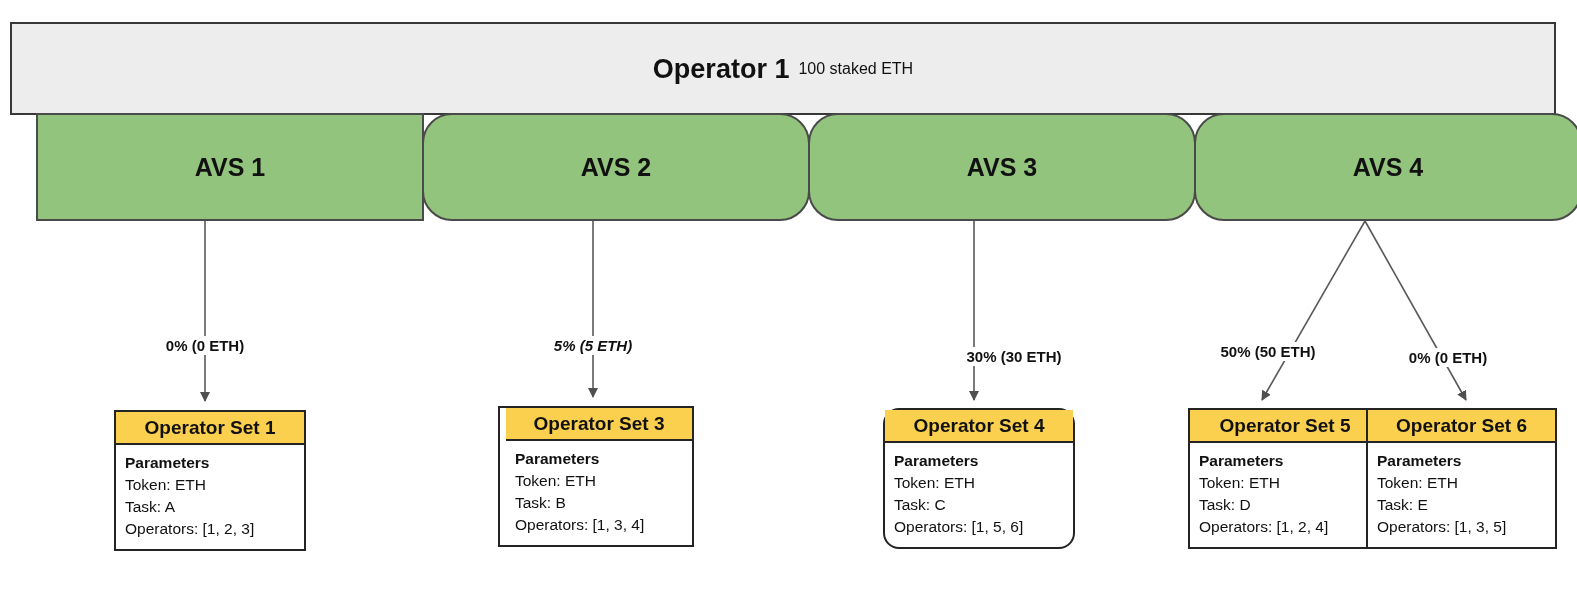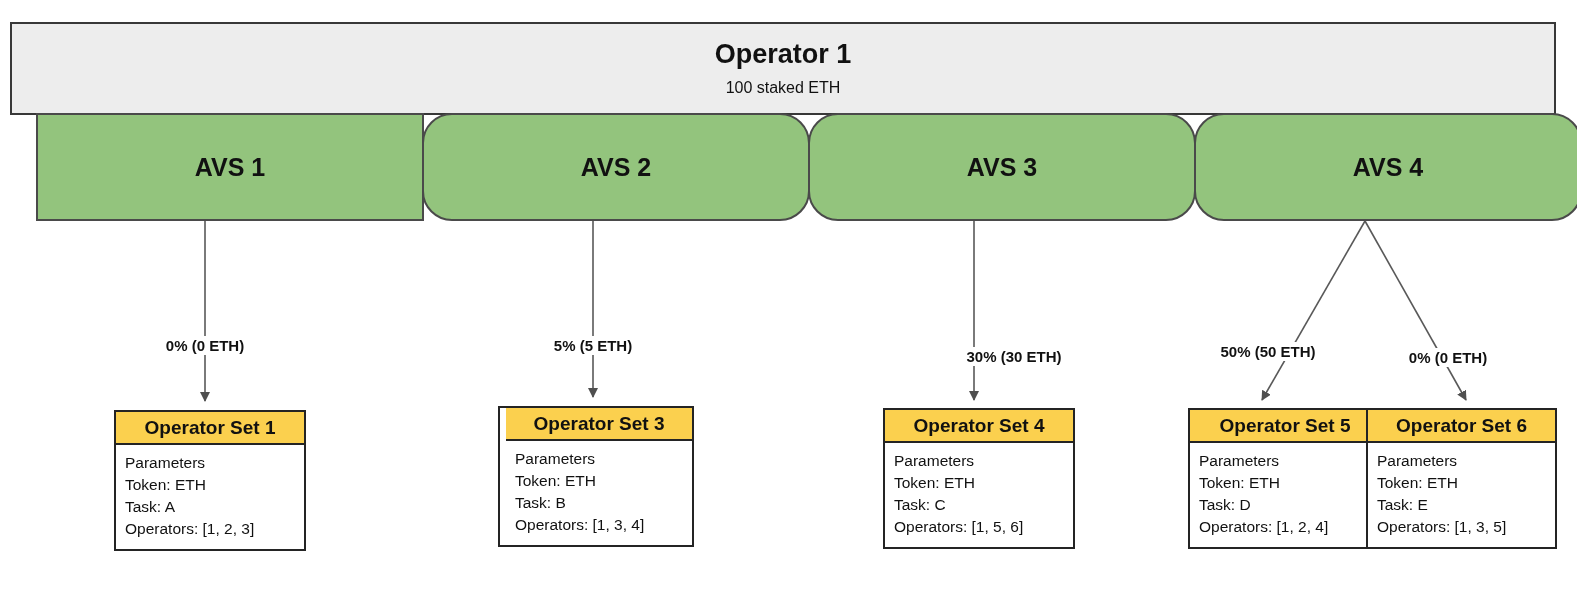--- a/index.html
+++ b/index.html
@@ -15,21 +15,21 @@
 
   
   .operator-box {
     position: absolute;
     left: 10px; top: 22px;
     width: 1546px; height: 93px;
     box-sizing: border-box;
     background: #EDEDED;
     border: 2px solid #383838;
     display: flex;
-    flex-direction: column;
+    flex-direction: row;
     justify-content: center;
     align-items: center;
     gap: 9px;
   }
   .operator-title { font-size: 27px; font-weight: bold; line-height: 30px; }
   .operator-subtitle { font-size: 16px; line-height: 20px; }
 
   
   .avs-row {
     position: absolute;
@@ -88,21 +88,21 @@
     border-bottom: 2px solid #242424;
     text-align: center;
     font-size: 19px;
     font-weight: bold;
   }
   .set-body {
     padding: 7px 9px 9px 9px;
     font-size: 15.5px;
     line-height: 22px;
   }
-  .param-heading { font-weight: normal; }
+  .param-heading { font-weight: bold; }
 </style>
 </head>
 <body>
 
 <div id="canvas">
 
   <div class="operator-box">
     <div class="operator-title">Operator 1</div>
     <div class="operator-subtitle">100 staked ETH</div>
   </div>
@@ -129,21 +129,21 @@
       </marker>
     </defs>
     <line x1="205" y1="221" x2="205" y2="401" marker-end="url(#arrowhead)"></line>
     <line x1="593" y1="221" x2="593" y2="397" marker-end="url(#arrowhead)"></line>
     <line x1="974" y1="221" x2="974" y2="400" marker-end="url(#arrowhead)"></line>
     <line x1="1365" y1="221" x2="1262" y2="400" marker-end="url(#arrowhead)"></line>
     <line x1="1365" y1="221" x2="1466" y2="400" marker-end="url(#arrowhead)"></line>
   </svg>
 
   <div class="alloc-label" style="left:205px;  top:336px;">0% (0 ETH)</div>
-  <div class="alloc-label" style="left:593px;  top:336px;">5% (5 ETH)</div>
+  <div class="alloc-label" style="left:593px;  top:336px;font-style:italic;">5% (5 ETH)</div>
   <div class="alloc-label" style="left:974px;  top:347px;margin-left:40px;">30% (30 ETH)</div>
   <div class="alloc-label" style="left:1268px; top:342px;">50% (50 ETH)</div>
   <div class="alloc-label" style="left:1448px; top:348px;">0% (0 ETH)</div>
 
   <div class="set-box" style="left:114px; top:410px; width:192px;">
     <div class="set-header">Operator Set 1</div>
     <div class="set-body">
       <div class="param-heading">Parameters</div>
       <div>Token: ETH</div>
       <div>Task: A</div>
@@ -154,21 +154,21 @@
   <div class="set-box" style="left:498px; top:406px; width:196px;padding-left:6px;">
     <div class="set-header">Operator Set 3</div>
     <div class="set-body">
       <div class="param-heading">Parameters</div>
       <div>Token: ETH</div>
       <div>Task: B</div>
       <div>Operators: [1, 3, 4]</div>
     </div>
   </div>
 
-  <div class="set-box" style="left:883px; top:408px; width:192px;">
+  <div class="set-box" style="left:883px; top:408px; width:192px;border-radius:16px;">
     <div class="set-header">Operator Set 4</div>
     <div class="set-body">
       <div class="param-heading">Parameters</div>
       <div>Token: ETH</div>
       <div>Task: C</div>
       <div>Operators: [1, 5, 6]</div>
     </div>
   </div>
 
   <div class="set-box" style="left:1188px; top:408px; width:194px;">

